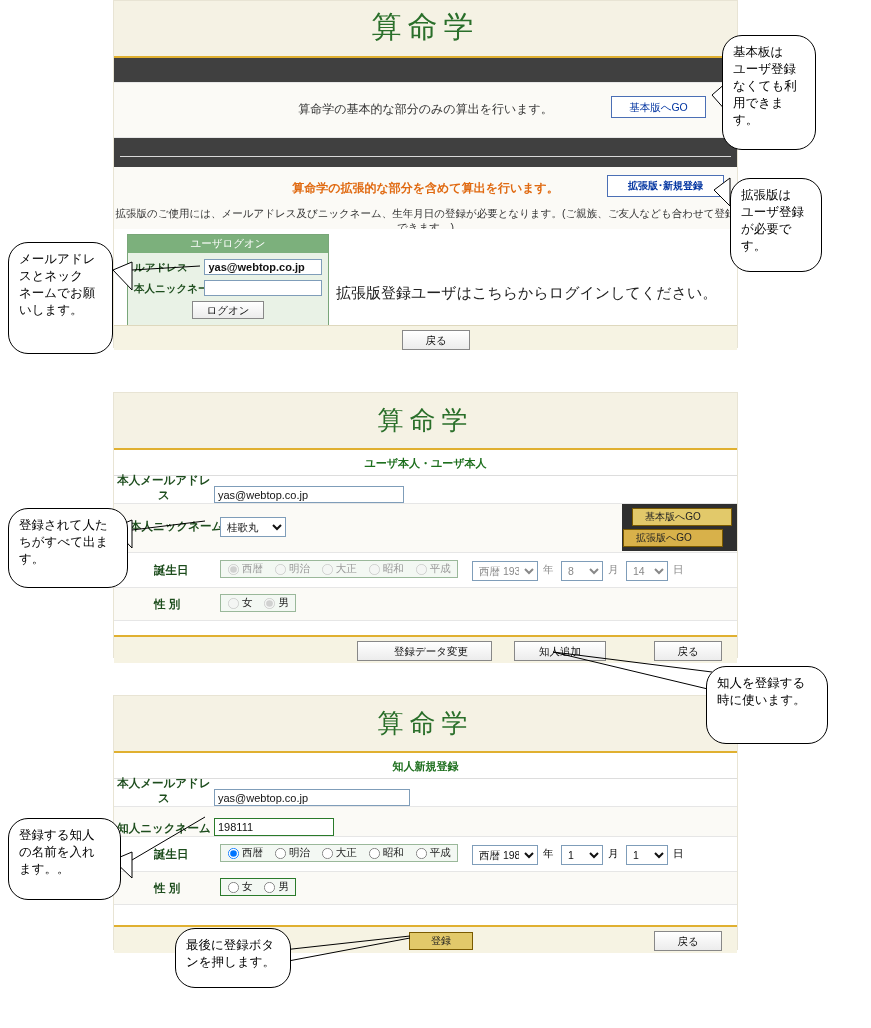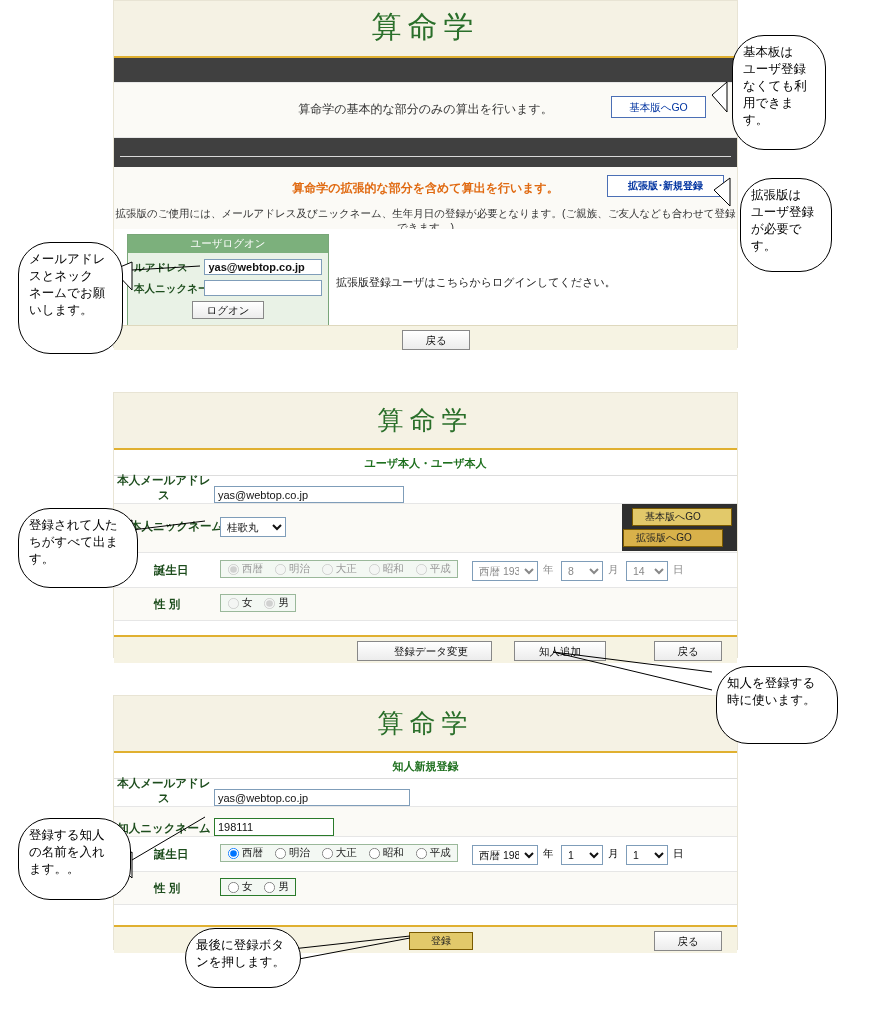--- a/index.html
+++ b/index.html
@@ -156,28 +156,27 @@
   }
   .loginbox .lg-body { background: #e9f2e6; padding: 4px 6px 6px 6px; }
   .lg-row { margin-bottom: 3px; white-space: nowrap; }
   .lg-lbl { font-size: 10.5px; font-weight: bold; color: #1d4d1d; display: inline-block; width: 66px; }
 
   
   .balloon {
     position: absolute;
     border: 1px solid #000;
     background: #ffffff;
-    border-radius: 32px;
+    border-radius: 20px;
     font-size: 12.5px;
     line-height: 17px;
     color: #000;
     padding: 8px 10px;
     box-sizing: border-box;
     font-family: "Liberation Sans", sans-serif;
-    margin-left: 10px;
   }
   .leader {
     position: absolute;
     overflow: visible;
     pointer-events: none;
   }
   .tbl-row {
     display: flex;
     align-items: flex-end;
     border-bottom: 1px solid #e6e6e6;
@@ -224,21 +223,21 @@
           </div>
           <div class="lg-row">
             <span class="lg-lbl">本人ニックネーム</span>
             <input class="tf" style="width: 118px;" value="">
           </div>
           <div style="text-align:center; margin-top:4px;">
             <span class="btn" style="padding:1px 14px;">ログオン</span>
           </div>
         </div>
       </div>
-      <div style="position:absolute; left:222px; top:46px; font-size:11px; color:#222;">拡張版登録ユーザはこちらからログインしてください。</div>
+      <div style="position:absolute; left:222px; top:55px; font-size:15px; color:#222;">拡張版登録ユーザはこちらからログインしてください。</div>
     </div>
 
     <div style="position:relative; height:24px; background:#f6f3e3; border-top:1px solid #ded8bd;">
       <div class="btn" style="position:absolute; left:288px; top:4px; width:46px;">戻る</div>
     </div>
   </div>
 
   <div class="panel" style="left:113px; top:392px; width:625px; height:266px; border:1px solid #e8e4d4;">
 
     <div class="hdr hdr-small">算命学</div>

